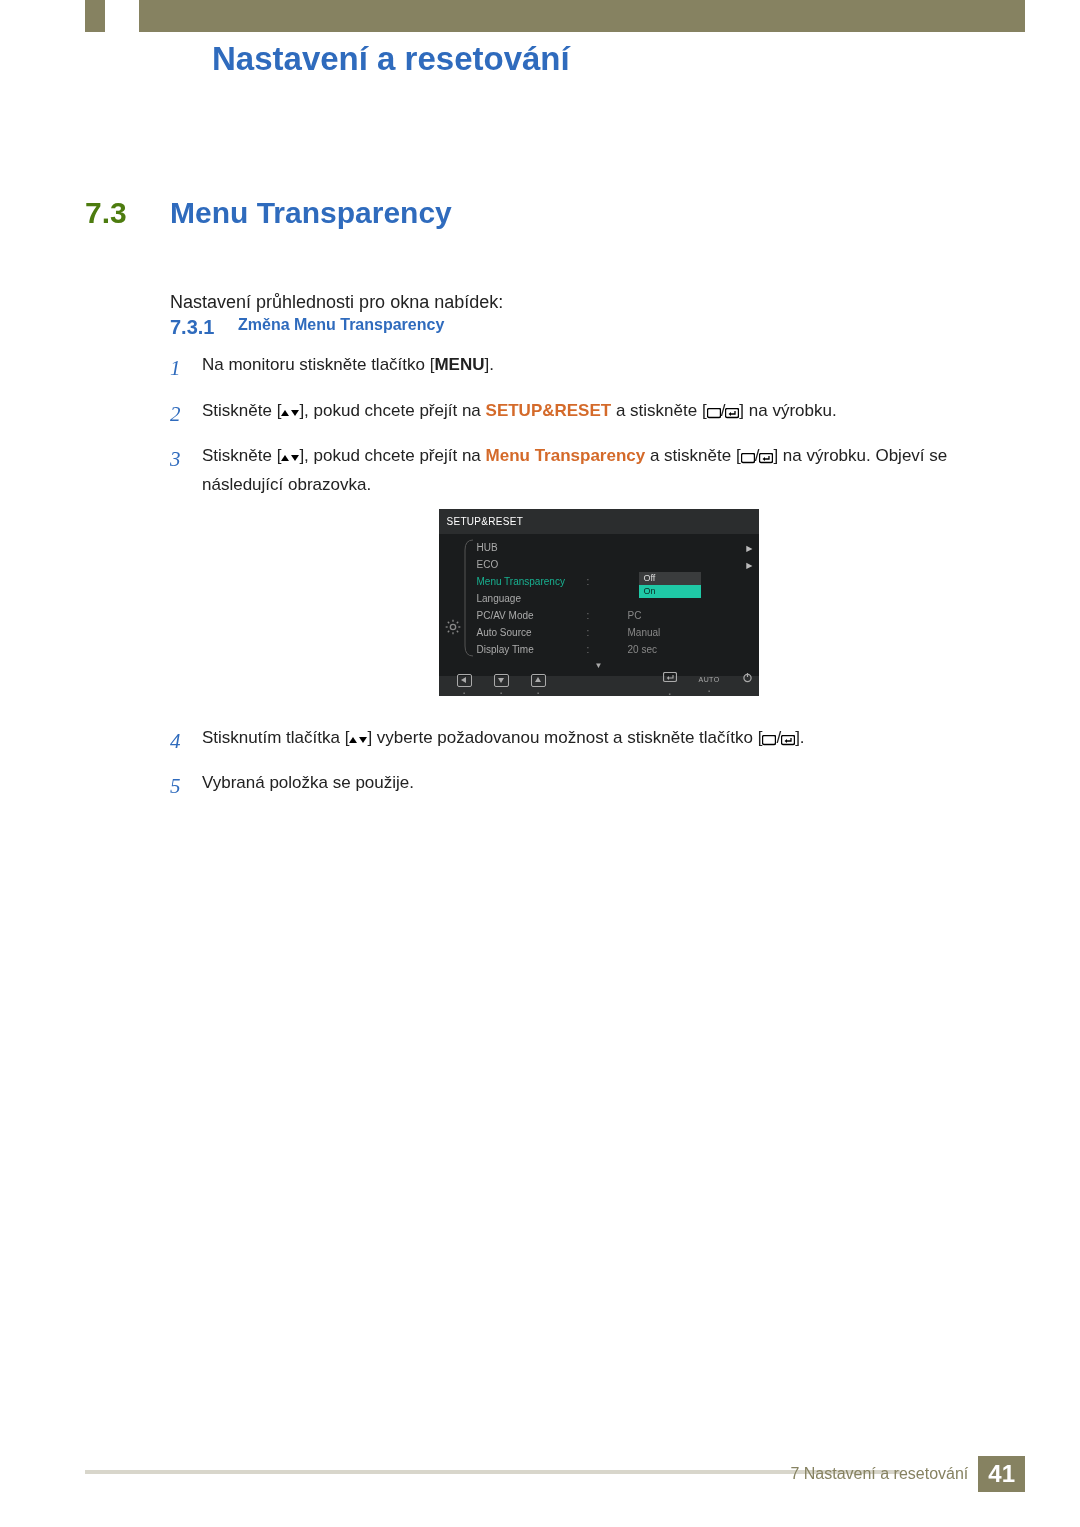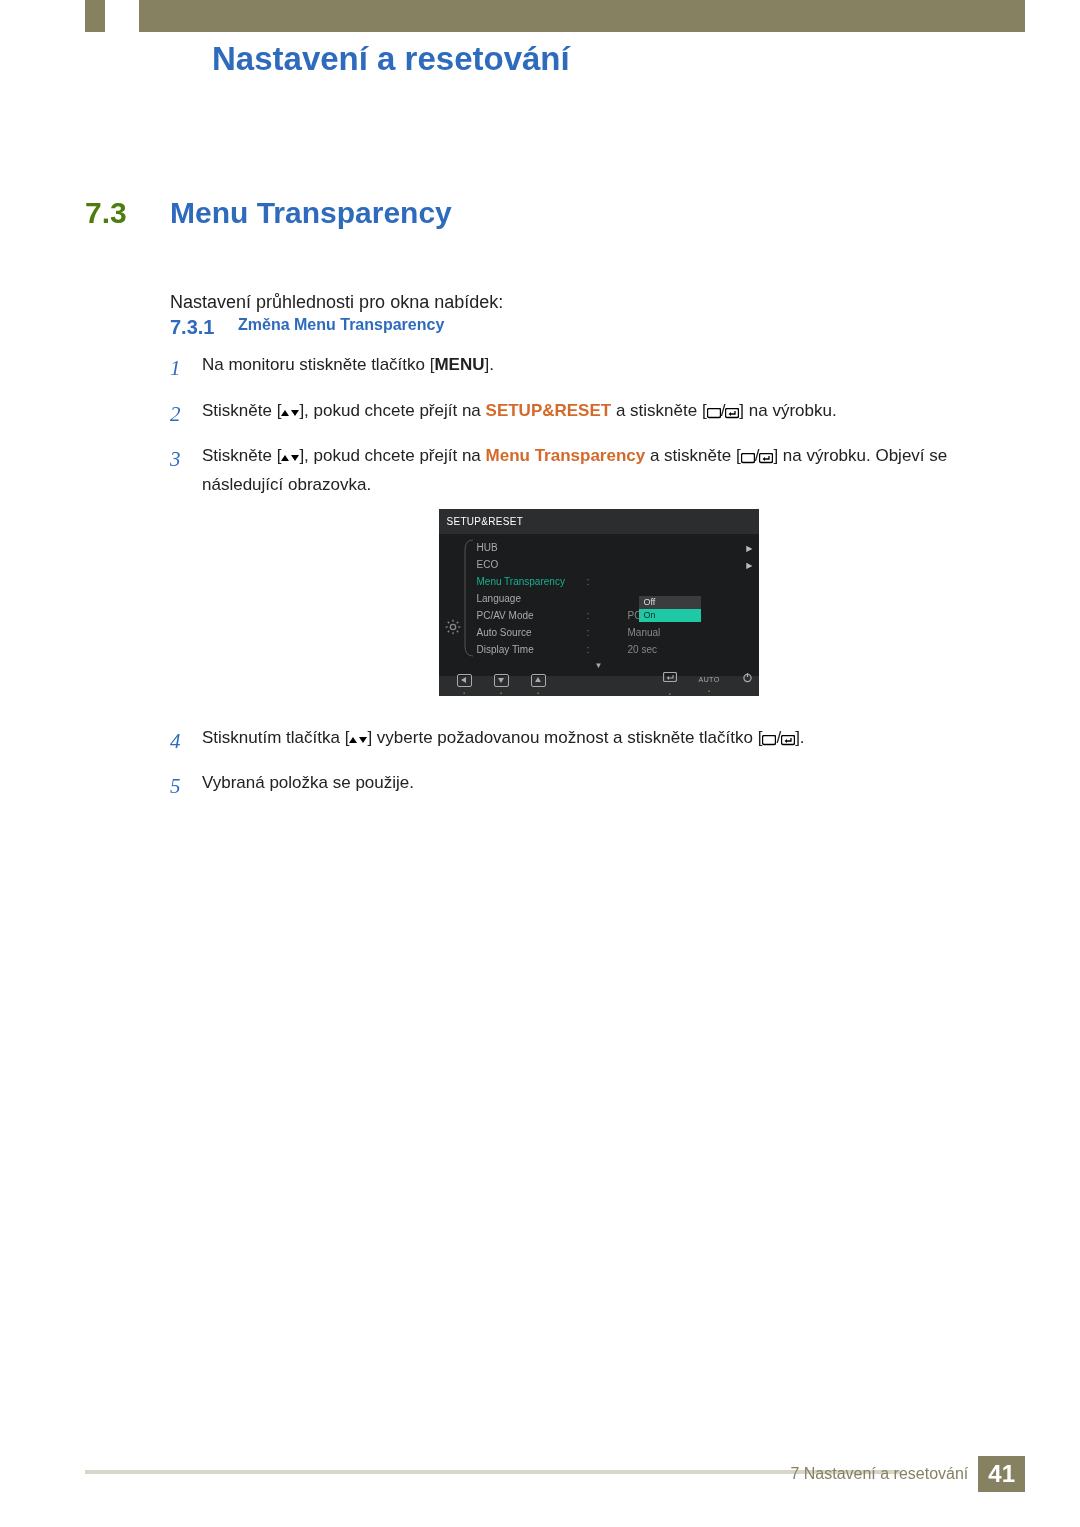--- a/index.html
+++ b/index.html
@@ -38,21 +38,21 @@
   .osd-left { width: 28px; display: flex; flex-direction: column; align-items: center; justify-content: flex-end; padding-bottom: 24px; }
   .osd-gear { width: 16px; height: 16px; }
   .osd-rows { flex: 1; padding: 4px 0 2px 0; position: relative; }
   .osd-curve { position: absolute; left: -4px; top: 4px; bottom: 12px; width: 12px; }
   .osd-row { display: flex; align-items: flex-end; height: 17px; padding-left: 10px; position: relative; }
   .osd-lbl { width: 110px; }
   .osd-col { width: 8px; color: #777; }
   .osd-val { color: #888; margin-left: 33px; }
   .osd-arrow-r { position: absolute; right: 6px; color: #bbb; font-size: 8px; }
   .osd-row.hl .osd-lbl { color: #18b090; }
-  .osd-drop { position: absolute; left: 172px; top: 38px; width: 62px; margin-top: 24px; }
+  .osd-drop { position: absolute; left: 172px; top: 38px; width: 62px; }
   .osd-drop div { height: 13px; line-height: 13px; padding-left: 5px; font-size: 9px; }
   .osd-opt-off { background: #3a3c3d; color: #ddd; }
   .osd-opt-on { background: #1fc9a6; color: #0b2c25; }
   .osd-chev { text-align: center; color: #aaa; font-size: 8px; padding: 1px 0 3px 0; }
   .osd-bar { background: #2b2d2e; height: 20px; display: flex; align-items: center; justify-content: flex-end; gap: 22px; padding: 0 6px 0 18px; }
   .osd-bar .btn { width: 15px; height: 13px; border: 1px solid #aaa; border-radius: 2px; display: flex; align-items: center; justify-content: center; }
   .osd-bar .btn svg { width: 8px; height: 8px; }
   .osd-bar .spacer { flex: 1; }
   .osd-bar .ico { color: #aaa; font-size: 9px; }
   .osd-bar .auto { color: #aaa; font-size: 7px; letter-spacing: .4px; }

